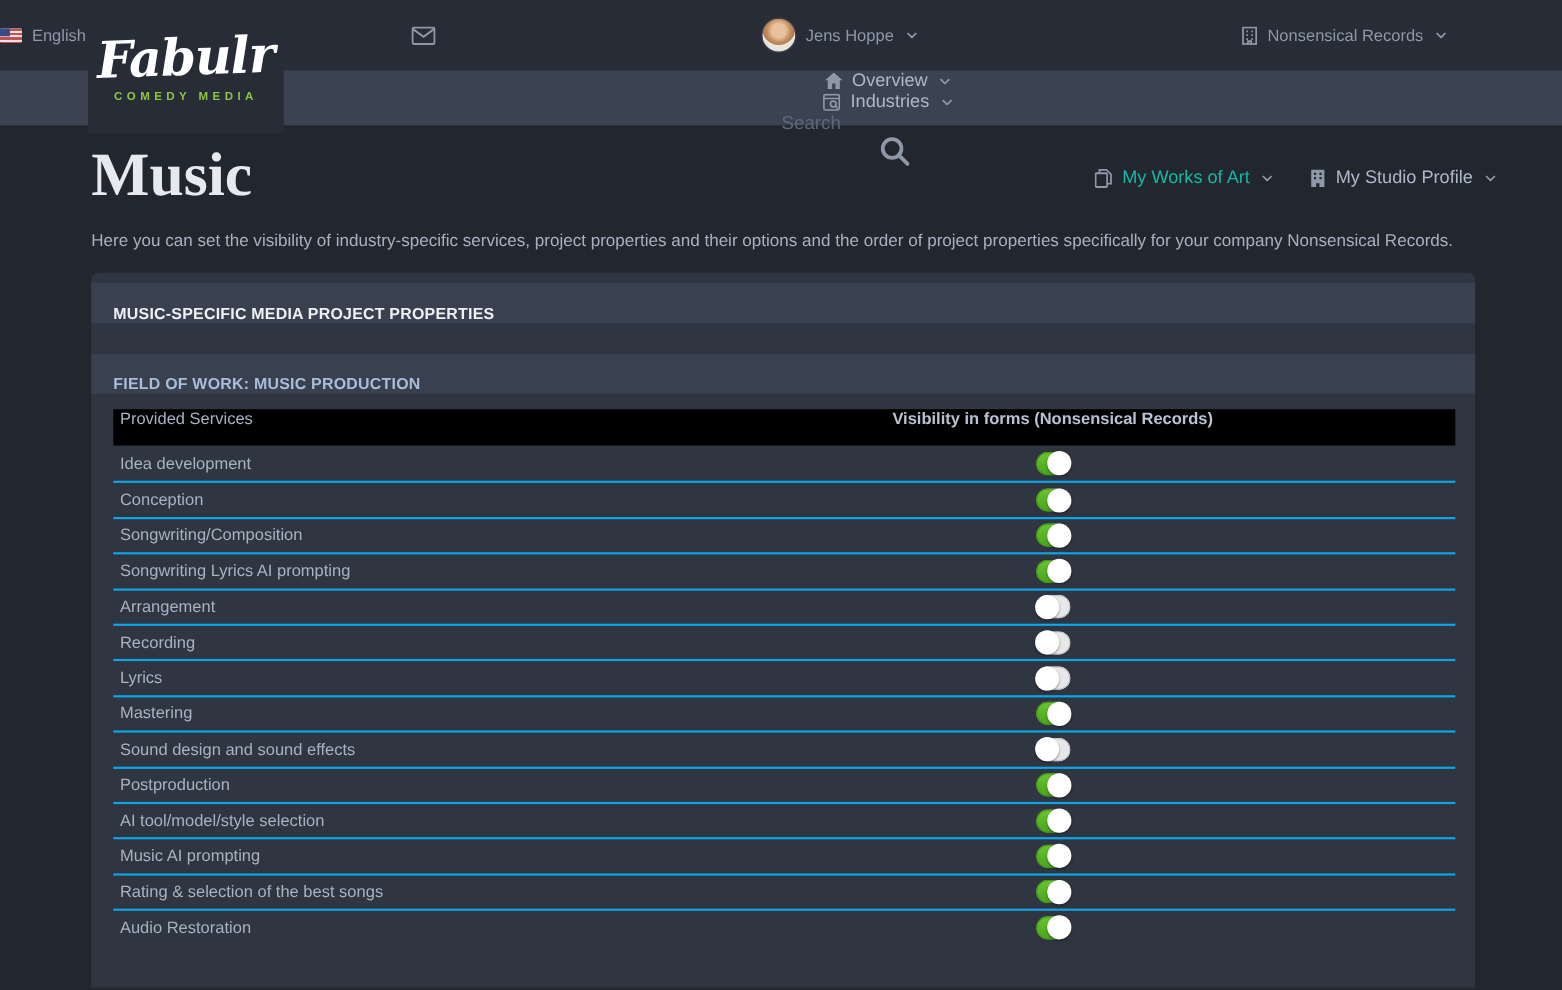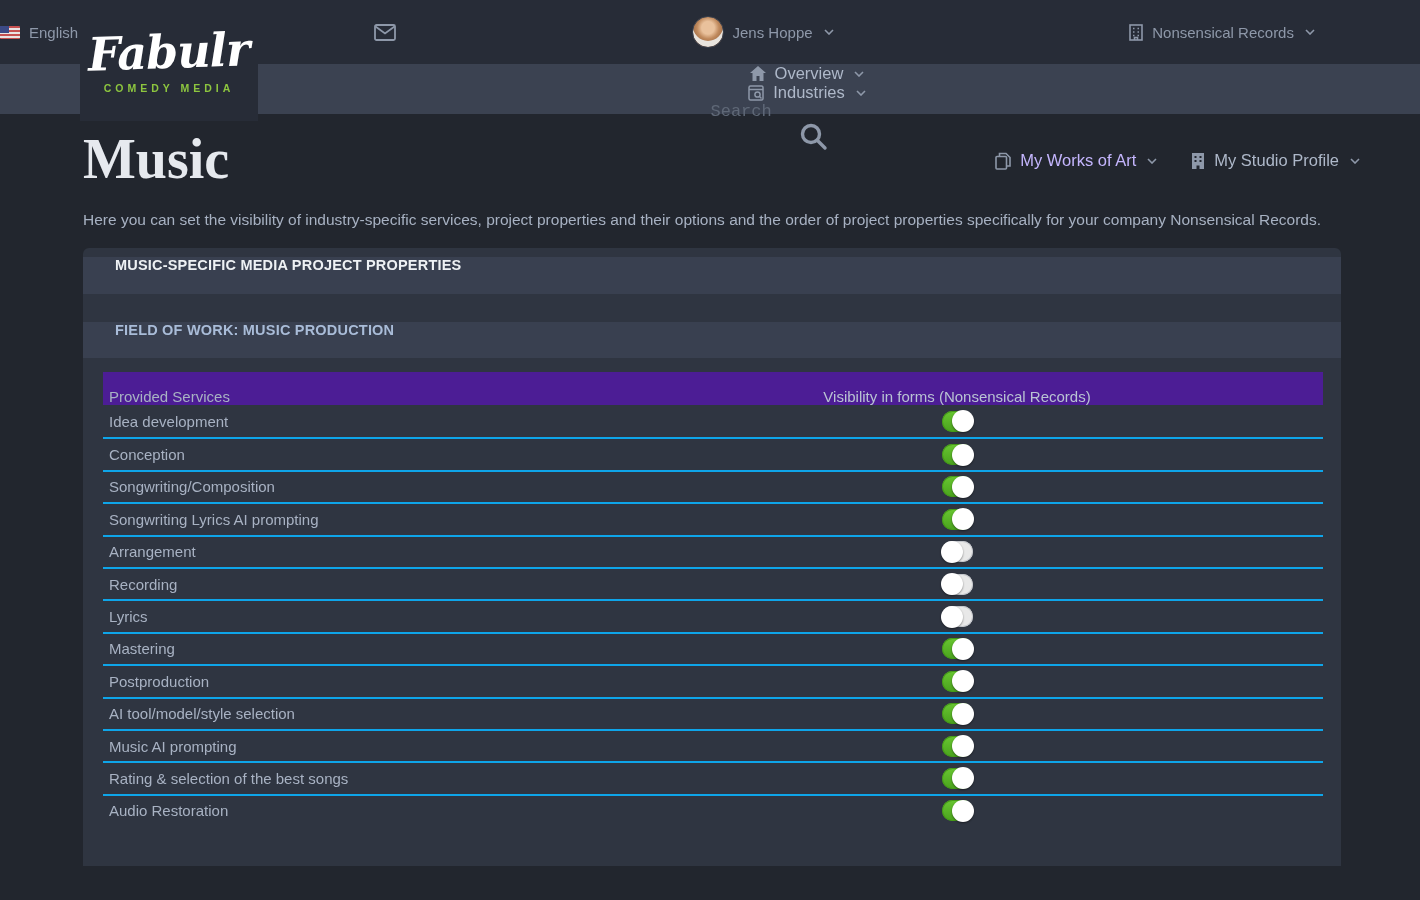--- a/index.html
+++ b/index.html
@@ -19,23 +19,23 @@
   .avatar { width:32px; height:32px; border-radius:50%;
             background:radial-gradient(circle at 50% 36%, #e9c19c 0 26%, #c08a5d 45%, #9a6742 70%, #d77f49 100%);
             box-shadow:inset 0 -6px 0 #e8e4de; border:1px solid #3a414e; }
   .chev { margin-left:2px; }
 
   
   .navbar { height:50px; background:#3b4251; display:flex; align-items:center;
             padding-left:288px; padding-right:60px;flex-direction:column; }
   .nav-item { display:flex; align-items:center; gap:9px; color:#aeb8c9; font-size:16.5px;
               cursor:pointer; margin-right:34px; white-space:nowrap; }
-  .nav-item.green { color:#c4b5fd; }
+  .nav-item.green { color:#14b8a6; }
   .search-input { background:transparent; border:none; outline:none; color:#bef264;
-                  font-size:17px; font-family:Liberation Mono, monospace; width:235px; margin-left:8px; }
+                  font-size:17px; font-family:Liberation Sans, sans-serif; width:235px; margin-left:8px; }
   .search-input::placeholder { color:#5f6877; }
   .search-btn { background:none; border:none; cursor:pointer; color:#68727f;
                 display:inline-flex; margin-right:22px; }
   .nav-right { margin-left:auto; display:flex; align-items:center; }
   .nav-right .nav-item:last-child { margin-right:0; }
 
   
   .logo-block { position:absolute; left:80px; top:0; width:178px; height:121px;
                 background:#272c37; display:flex; flex-direction:column; align-items:center;
                 justify-content:center; cursor:pointer; z-index:5; }
@@ -48,34 +48,34 @@
   .main { padding:0 82px 0 83px; }
   .expert-note { margin-top:29px; font-size:20px; font-weight:700; color:#f1f3f6;
                  letter-spacing:-0.2px; }
   .page-title { margin-top:14px; font-family:"Liberation Serif","DejaVu Serif",serif;
                 font-size:56px; font-weight:600; color:#e6e9ee; line-height:62px; }
   .page-desc { margin-top:21px; font-size:15.5px; color:#a7b1c2; }
 
   
   .panel { margin-top:19px; width:1258px; background:#2f3541; border-radius:6px 6px 0 0;
            padding-top:9px; padding-bottom:40px; }
-  .bar { height:37px; background:#394050; display:flex; align-items:flex-start; padding-left:32px; }
+  .bar { height:37px; background:#394050; display:flex; align-items:flex-end; padding-left:20px; }
   .bar-section { margin-bottom:28px; }
   .bar-section .bar-text { font-size:14.5px; font-weight:700; color:#eef1f4; letter-spacing:.2px; }
   .bar-field { height:36px; margin-bottom:14px; }
   .bar-field .bar-text { font-size:14.5px; font-weight:700; color:#a9bcd8; letter-spacing:.2px; }
 
   .table { margin:0 18px 0 20px; }
-  .thead { display:flex; background:#4c1d95; height:33px; align-items:flex-end;
+  .thead { display:flex; background:#000000; height:33px; align-items:flex-start;
            font-size:15px; color:#b9c3d3; }
   .trow { display:flex; height:32.4px; align-items:center; border-top:2px solid #0ea5e9; }
   .trow:first-of-type { border-top:none; }
   .cell-label { width:40%; padding-left:6px; font-size:15px; color:#a8b2c3; }
   .cell-toggle { width:60%; display:flex; justify-content:center; }
-  .thead .cell-toggle { font-size:15px; color:#b9c3d3; }
+  .thead .cell-toggle { font-size:15px; color:#b9c3d3;font-weight:bold; }
 
   
   .toggle { position:relative; width:31px; height:21px; border-radius:11px; cursor:pointer;
             display:inline-block; }
   .toggle.on  { background:linear-gradient(#68c631,#4aa31d); box-shadow:inset 0 0 0 1px #459a18; }
   .toggle.off { background:#e8e8e8; box-shadow:inset 0 0 0 1px #c4c7cc; }
   .knob { position:absolute; top:50%; transform:translateY(-50%); width:22px; height:22px;
           background:#ffffff; border-radius:50%; box-shadow:0 1px 2px rgba(0,0,0,.45); }
   .toggle.on  .knob { right:-1px; }
   .toggle.off .knob { left:-1px; }
@@ -285,20 +285,28 @@
 
   <div class="trow">
     <div class="cell-label">Mastering</div>
     <div class="cell-toggle">
       <span class="toggle on" role="switch" aria-checked="true">
         <span class="knob"></span>
       </span>
     </div>
   </div>
 
+  <div class="trow">
+    <div class="cell-label">Sound design and sound effects</div>
+    <div class="cell-toggle">
+      <span class="toggle off" role="switch" aria-checked="false">
+        <span class="knob"></span>
+      </span>
+    </div>
+  </div>
 
   <div class="trow">
     <div class="cell-label">Postproduction</div>
     <div class="cell-toggle">
       <span class="toggle on" role="switch" aria-checked="true">
         <span class="knob"></span>
       </span>
     </div>
   </div>
 

